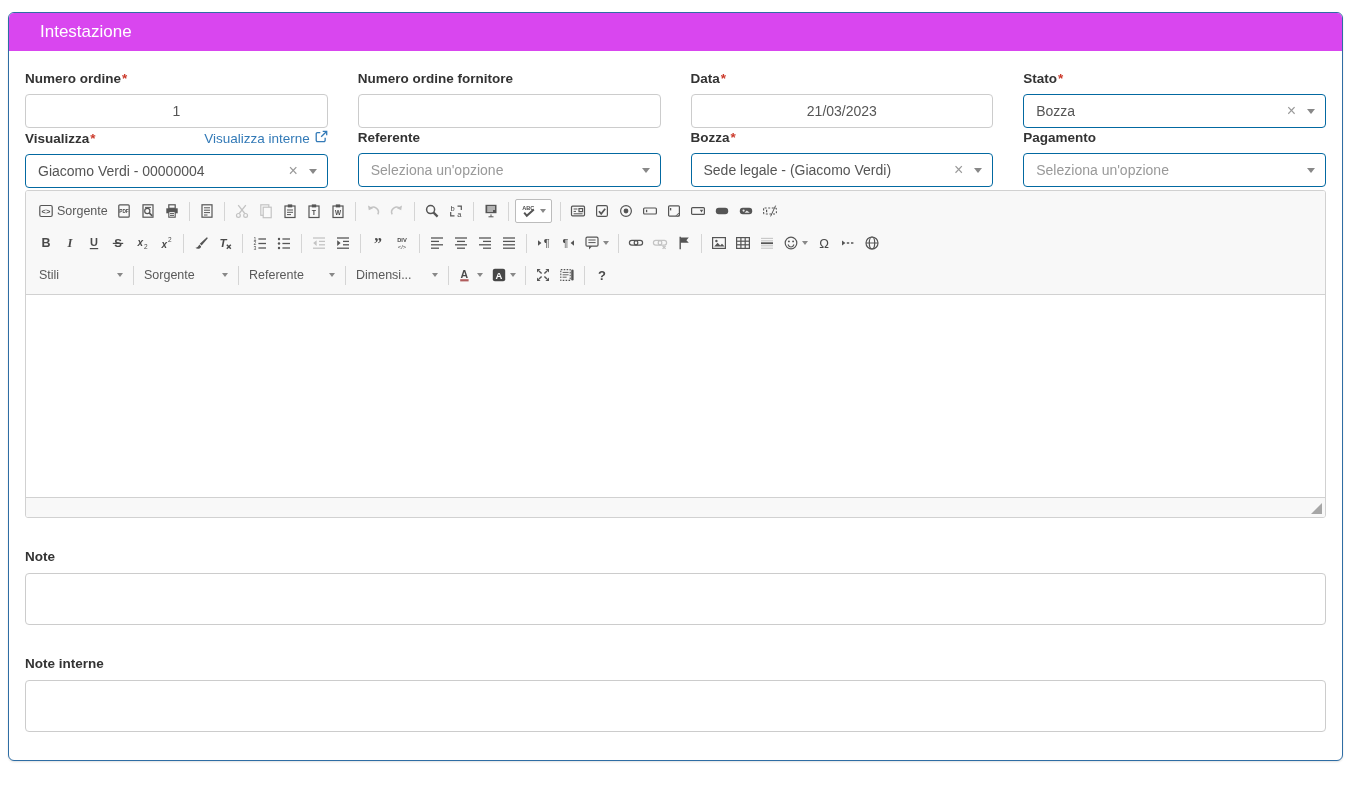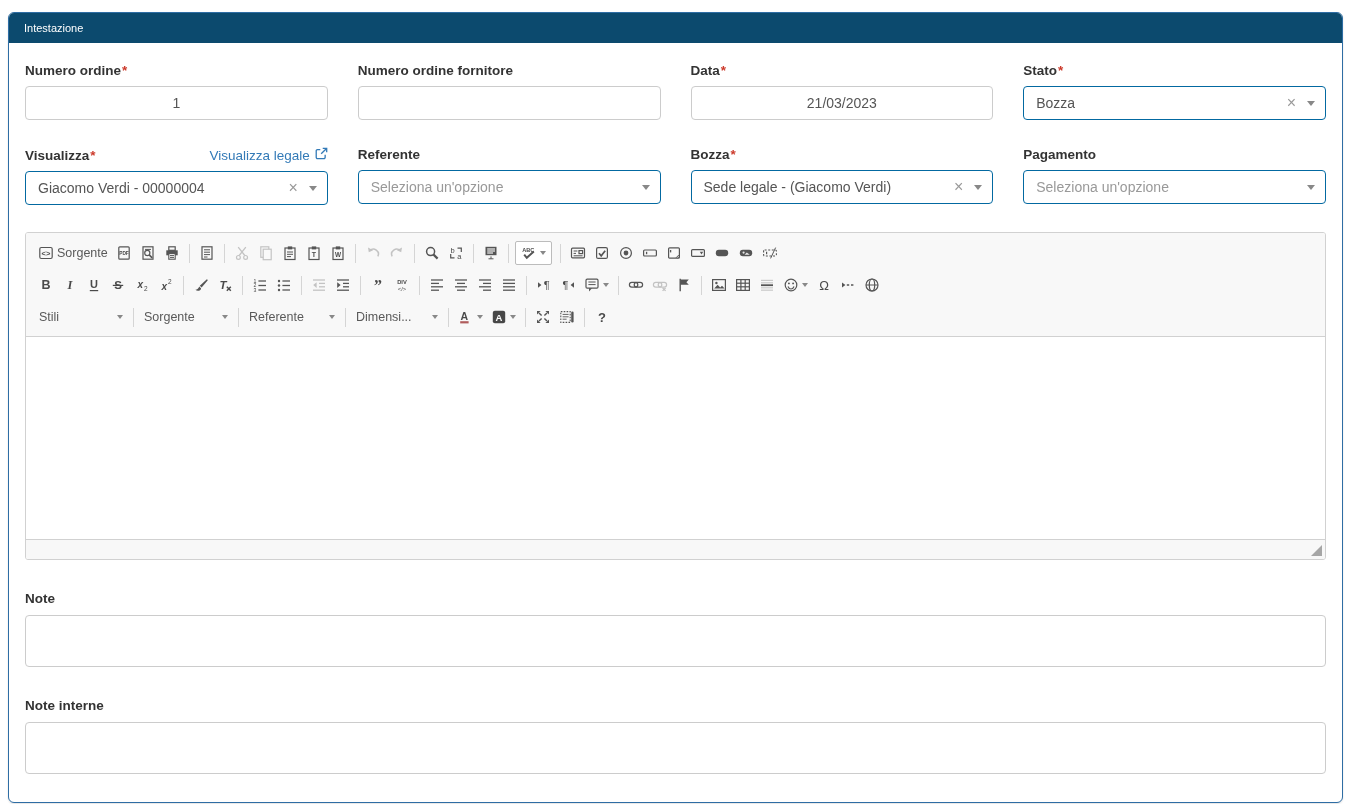--- a/index.html
+++ b/index.html
@@ -1,22 +1,22 @@
 <!DOCTYPE html>
 <html><head>
 <meta charset="utf-8">
 <style>
   html,body{margin:0;padding:0;background:#fff;width:1351px;height:804px;overflow:hidden;
             font-family:"Liberation Sans",sans-serif;}
   .card{margin:12px 8px;border:1px solid #2e6da4;border-radius:6px;background:#fff;
         box-shadow:0 1px 2px rgba(0,0,0,.12);}
-  .card-header{background:#0c4a6e;color:#fff;font-size:11px;padding:9px 15px;
+  .card-header{background:#d946ef;color:#fff;font-size:17px;padding:9px 31px;
                border-radius:5px 5px 0 0;}
   .card-body{padding:20px 16px 28px;}
-  .grid{display:grid;grid-template-columns:repeat(4,1fr);column-gap:30px;margin-bottom:27px;}
+  .grid{display:grid;grid-template-columns:repeat(4,1fr);column-gap:30px;margin-bottom:2px;}
   .lblrow{display:flex;justify-content:space-between;align-items:baseline;margin-bottom:8px;min-height:15px;}
   .flabel{font-weight:bold;font-size:13.5px;color:#333;}
   .req{color:#cc3a2b;margin-left:1px;font-weight:bold;}
   .cardlink{color:#337ab7;font-size:13.5px;text-decoration:none;display:inline-flex;align-items:center;gap:5px;cursor:pointer;}
   .tinput{box-sizing:border-box;width:100%;height:34px;border:1px solid #ccc;border-radius:4px;
           text-align:center;font:14px "Liberation Sans",sans-serif;color:#555;padding:0 10px;outline:none;background:#fff;}
   .sel{box-sizing:border-box;display:flex;align-items:center;height:34px;border:1px solid #0369a1;
        border-radius:4px;padding:0 10px 0 12px;font-size:14px;color:#555;background:#fff;cursor:pointer;}
   .sel .val{flex:1;white-space:nowrap;overflow:hidden;}
   .sel.placeholder .val{color:#999;}
@@ -85,21 +85,21 @@
           <span class="caret"></span>
         </div>
       </div>
     </div>
 
     <div class="grid">
       <div>
         <div class="lblrow">
           <span class="flabel"><span>Visualizza</span><span class="req">*</span></span>
           <a class="cardlink">
-            <span>Visualizza legale</span>
+            <span>Visualizza interne</span>
             <span><svg width="13" height="13" viewBox="0 0 16 16">
                   <path d="M6.5 3.2H3A1.5 1.5 0 0 0 1.5 4.7v8a1.5 1.5 0 0 0 1.5 1.5h8a1.5 1.5 0 0 0 1.5-1.5V9.5" stroke="#337ab7" stroke-width="1.6" fill="none"></path>
                   <path d="M9.5 1.6h4.9v4.9" stroke="#337ab7" stroke-width="1.6" fill="none"></path>
                   <line x1="13.9" y1="2.1" x2="7.6" y2="8.4" stroke="#337ab7" stroke-width="1.6"></line>
                 </svg></span>
           </a>
         </div>
         <div class="sel">
           <span class="val">Giacomo Verdi - 00000004</span>
           <span class="clear-x">×</span>

